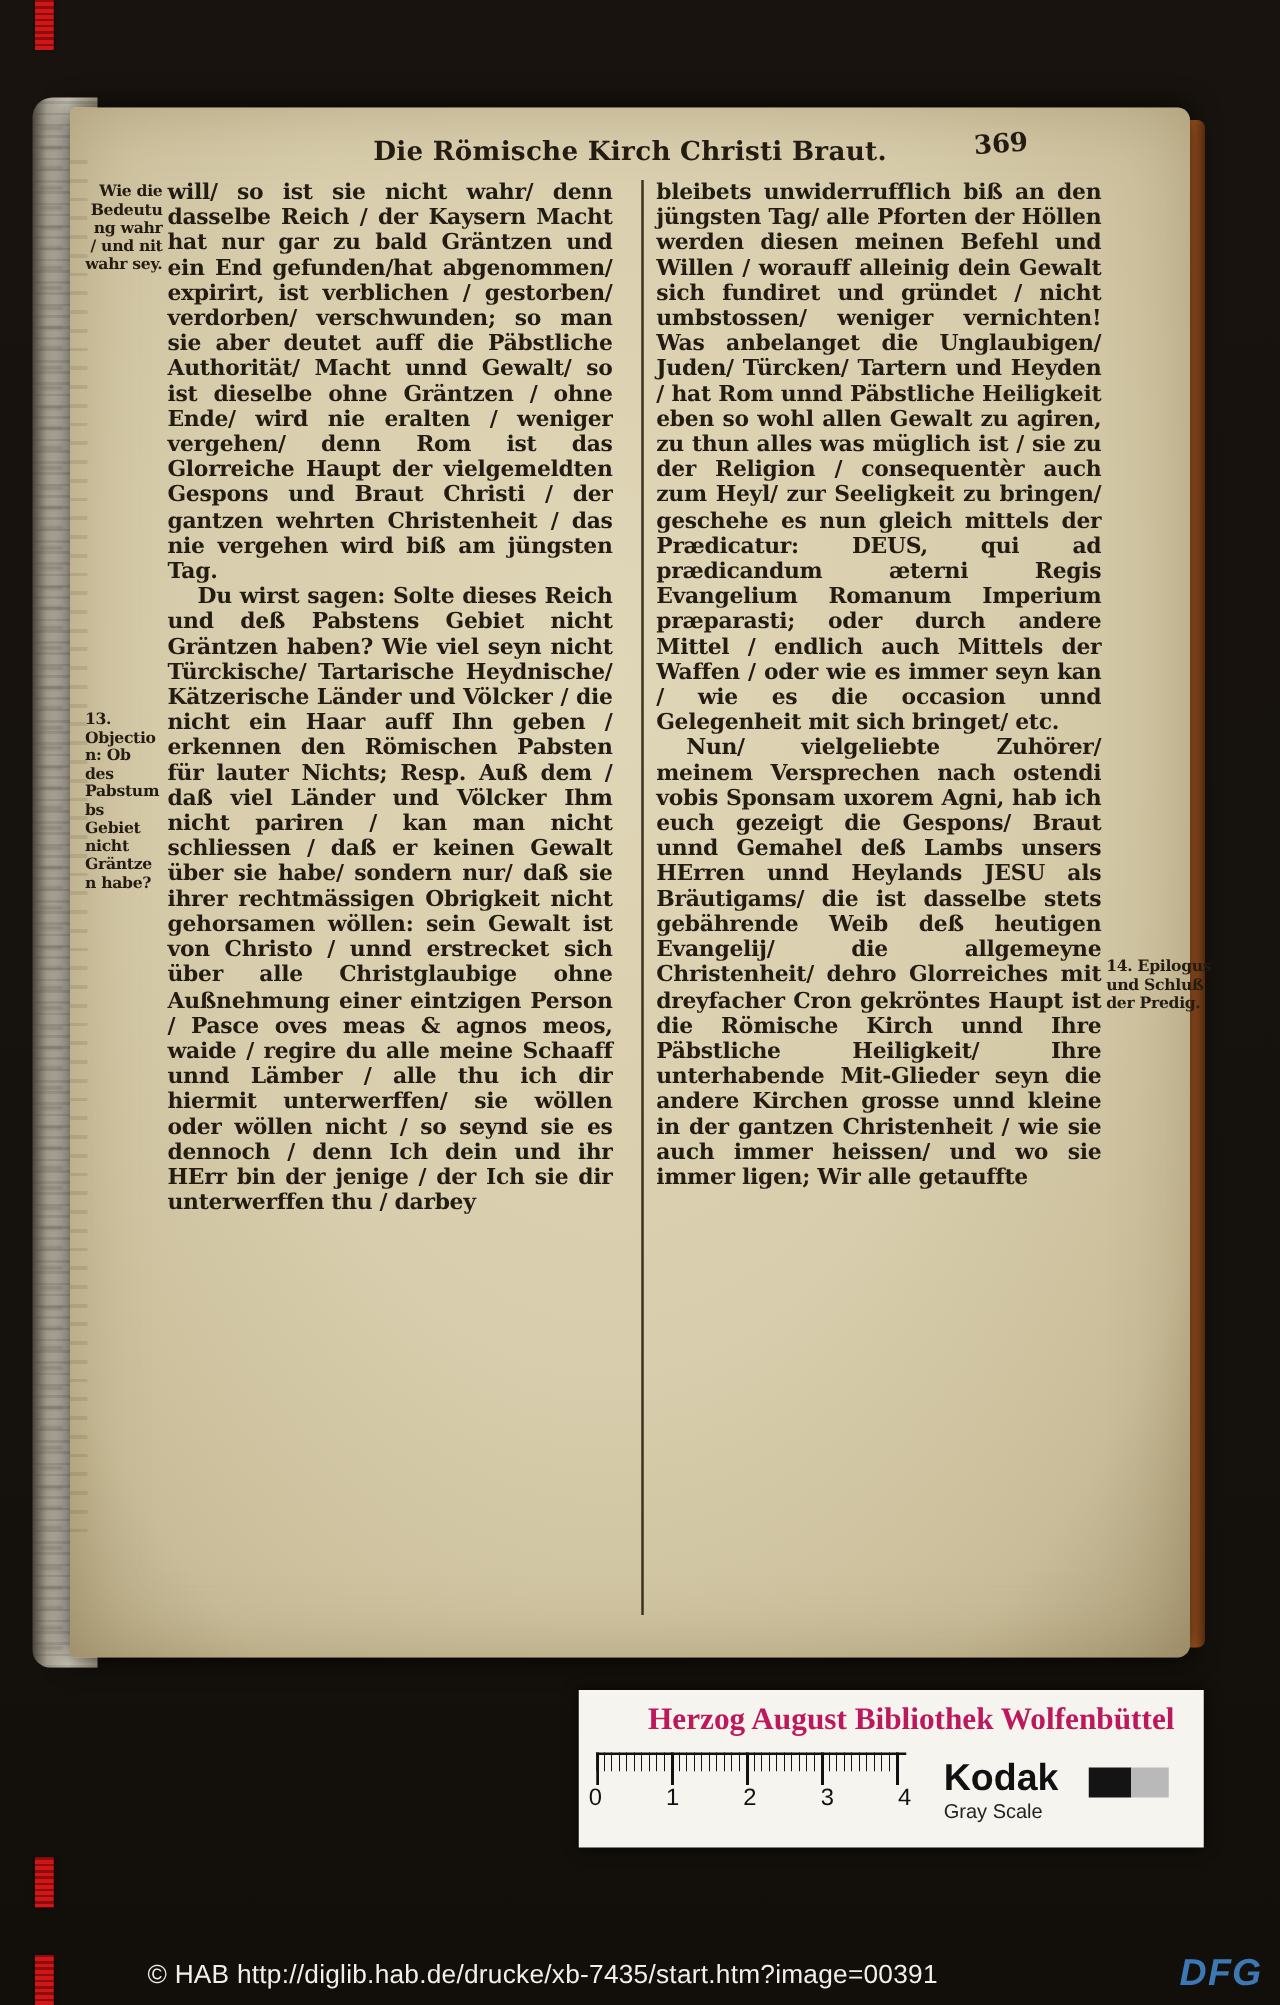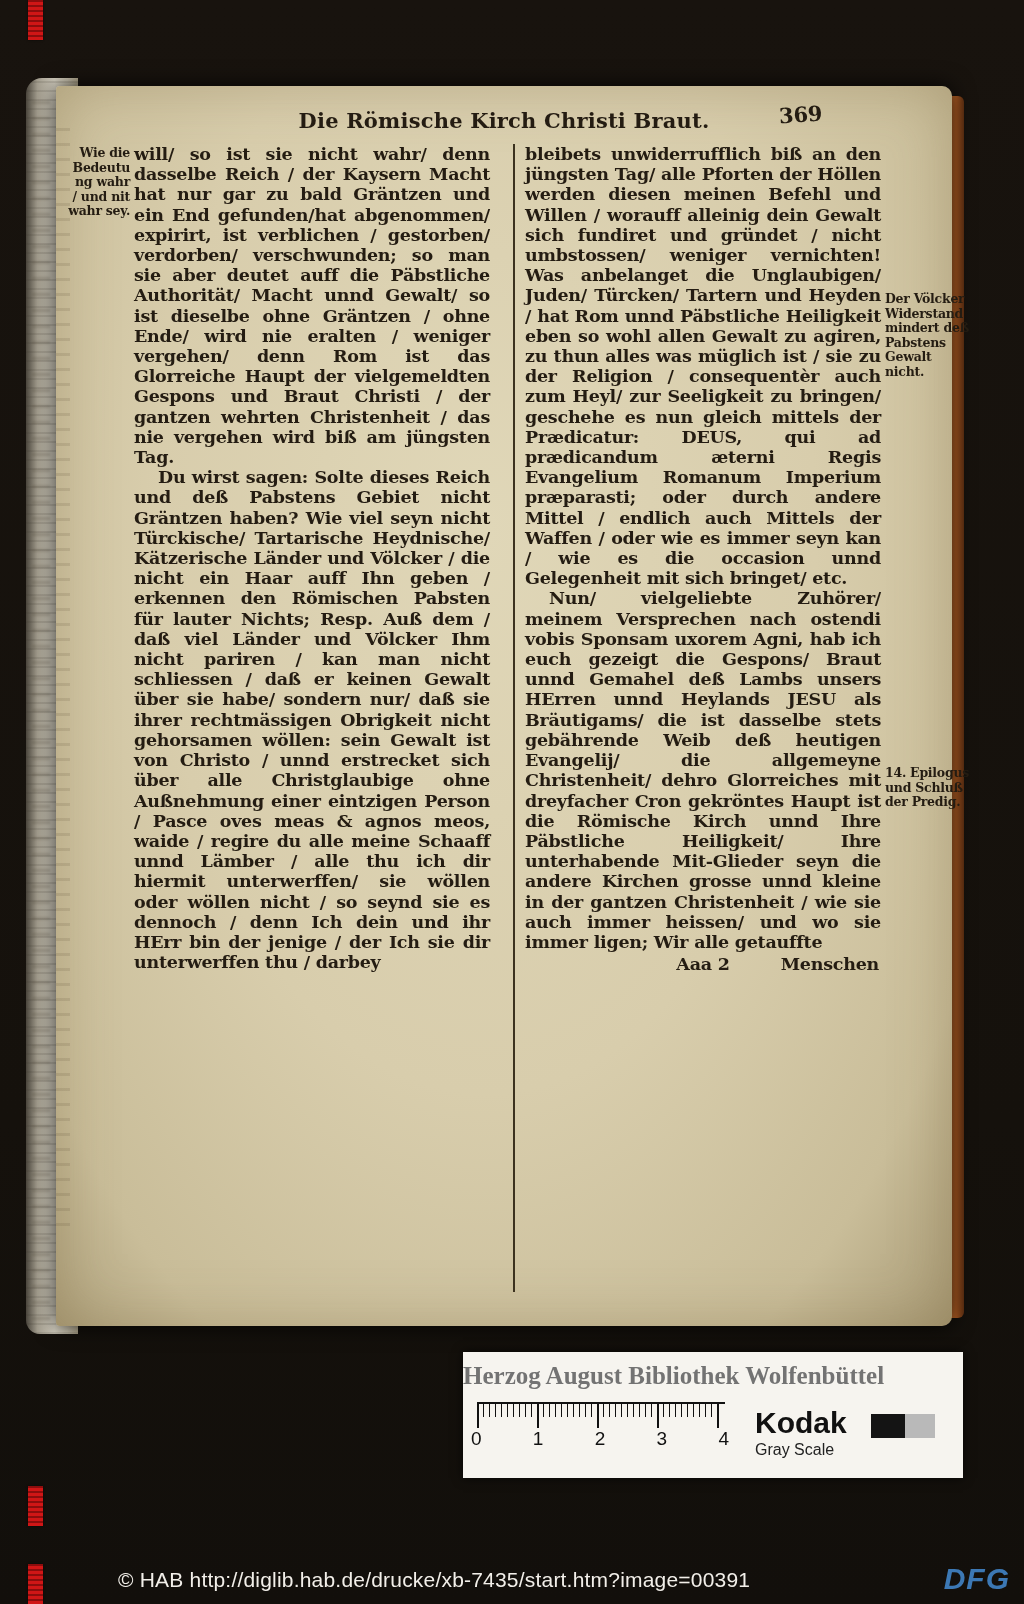--- a/index.html
+++ b/index.html
@@ -79,22 +79,22 @@
   .paper-ghost{
     position:absolute;left:0;top:40px;width:14px;height:1100px;opacity:.25;
     background:repeating-linear-gradient(0deg,rgba(90,75,50,.6) 0 3px,transparent 3px 15px);
   }
   
   .label-card{
     position:absolute;left:463px;top:1352px;width:500px;height:126px;
     background:#f6f4ef;box-shadow:0 0 10px rgba(0,0,0,.7);
   }
   .label-title{
-    position:absolute;top:10px;left:0;width:100%;text-align:left;
-    font-family:"Liberation Serif","DejaVu Serif",serif;font-weight:700;font-size:25px;color:#737373;
+    position:absolute;top:10px;left:0;width:100%;text-align:center;
+    font-family:"Liberation Serif","DejaVu Serif",serif;font-weight:700;font-size:25px;color:#be185d;padding-left:16px;
   }
   .ruler{position:absolute;left:14px;top:50px;width:262px;height:46px;}
   .ticks-small{
     position:absolute;left:0;top:0;width:246px;height:15px;
     background:repeating-linear-gradient(90deg,#111 0 1px,transparent 1px 6px);
   }
   .ticks-big{
     position:absolute;left:0;top:0;width:248px;height:26px;
     background:repeating-linear-gradient(90deg,#111 0 2px,transparent 2px 60px);
   }
@@ -143,38 +143,34 @@
   <div class="page fraktur">
     <div class="paper-ghost"></div>
 
     <div class="page-header">Die Römische Kirch Christi Braut.</div>
     <div class="page-number">369</div>
 
     <div class="text-area">
 
       <div class="mcol mcol-left fraktur">
         <div class="mnote" style="top:2px;text-align:right;">Wie die Bedeutung wahr / und nit wahr sey.</div>
+        <div class="mnote" style="top:424px;">13. Objection: Ob des Pabstumbs Gebiet nicht Gräntzen habe?</div>
       </div>
 
       <div class="col col-left">
         <p class="para">will/ so ist sie nicht wahr/ denn dasselbe Reich / der Kaysern Macht hat nur gar zu bald Gräntzen und ein End gefunden/hat abgenommen/ expirirt, ist verblichen / gestorben/ verdorben/ verschwunden; so man sie aber deutet auff die Päbstliche Authorität/ Macht unnd Gewalt/ so ist dieselbe ohne Gräntzen / ohne Ende/ wird nie eralten / weniger vergehen/ denn Rom ist das Glorreiche Haupt der vielgemeldten Gespons und Braut Christi / der gantzen wehrten Christenheit / das nie vergehen wird biß am jüngsten Tag.</p>
         <p class="para indent">Du wirst sagen: Solte dieses Reich und deß Pabstens Gebiet nicht Gräntzen haben? Wie viel seyn nicht Türckische/ Tartarische Heydnische/ Kätzerische Länder und Völcker / die nicht ein Haar auff Ihn geben / erkennen den Römischen Pabsten für lauter Nichts; Resp. Auß dem / daß viel Länder und Völcker Ihm nicht pariren / kan man nicht schliessen / daß er keinen Gewalt über sie habe/ sondern nur/ daß sie ihrer rechtmässigen Obrigkeit nicht gehorsamen wöllen: sein Gewalt ist von Christo / unnd erstrecket sich über alle Christglaubige ohne Außnehmung einer eintzigen Person / Pasce oves meas &amp; agnos meos, waide / regire du alle meine Schaaff unnd Lämber / alle thu ich dir hiermit unterwerffen/ sie wöllen oder wöllen nicht / so seynd sie es dennoch / denn Ich dein und ihr HErr bin der jenige / der Ich sie dir unterwerffen thu / darbey</p>
       </div>
 
       <div class="col col-right">
         <p class="para">bleibets unwiderrufflich biß an den jüngsten Tag/ alle Pforten der Höllen werden diesen meinen Befehl und Willen / worauff alleinig dein Gewalt sich fundiret und gründet / nicht umbstossen/ weniger vernichten! Was anbelanget die Unglaubigen/ Juden/ Türcken/ Tartern und Heyden / hat Rom unnd Päbstliche Heiligkeit eben so wohl allen Gewalt zu agiren, zu thun alles was müglich ist / sie zu der Religion / consequentèr auch zum Heyl/ zur Seeligkeit zu bringen/ geschehe es nun gleich mittels der Prædicatur: DEUS, qui ad prædicandum æterni Regis Evangelium Romanum Imperium præparasti; oder durch andere Mittel / endlich auch Mittels der Waffen / oder wie es immer seyn kan / wie es die occasion unnd Gelegenheit mit sich bringet/ etc.</p>
         <p class="para indent">Nun/ vielgeliebte Zuhörer/ meinem Versprechen nach ostendi vobis Sponsam uxorem Agni, hab ich euch gezeigt die Gespons/ Braut unnd Gemahel deß Lambs unsers HErren unnd Heylands JESU als Bräutigams/ die ist dasselbe stets gebährende Weib deß heutigen Evangelij/ die allgemeyne Christenheit/ dehro Glorreiches mit dreyfacher Cron gekröntes Haupt ist die Römische Kirch unnd Ihre Päbstliche Heiligkeit/ Ihre unterhabende Mit-Glieder seyn die andere Kirchen grosse unnd kleine in der gantzen Christenheit / wie sie auch immer heissen/ und wo sie immer ligen; Wir alle getauffte</p>
-        <div class="sig-row">
-          <span class="sig">Aaa 2</span>
-          <span class="catch">Menschen</span>
-        </div>
       </div>
 
       <div class="mcol mcol-right fraktur">
-        <div class="mnote" style="top:148px;">Der Völcker Widerstand mindert deß Pabstens Gewalt nicht.</div>
         <div class="mnote" style="top:622px;">14. Epilogus und Schluß der Predig.</div>
       </div>
 
     </div>
   </div>
 
   <div class="label-card">
     <div class="label-title">Herzog August Bibliothek Wolfenbüttel</div>
     <div class="ruler">
       <div class="ticks-small"></div>

